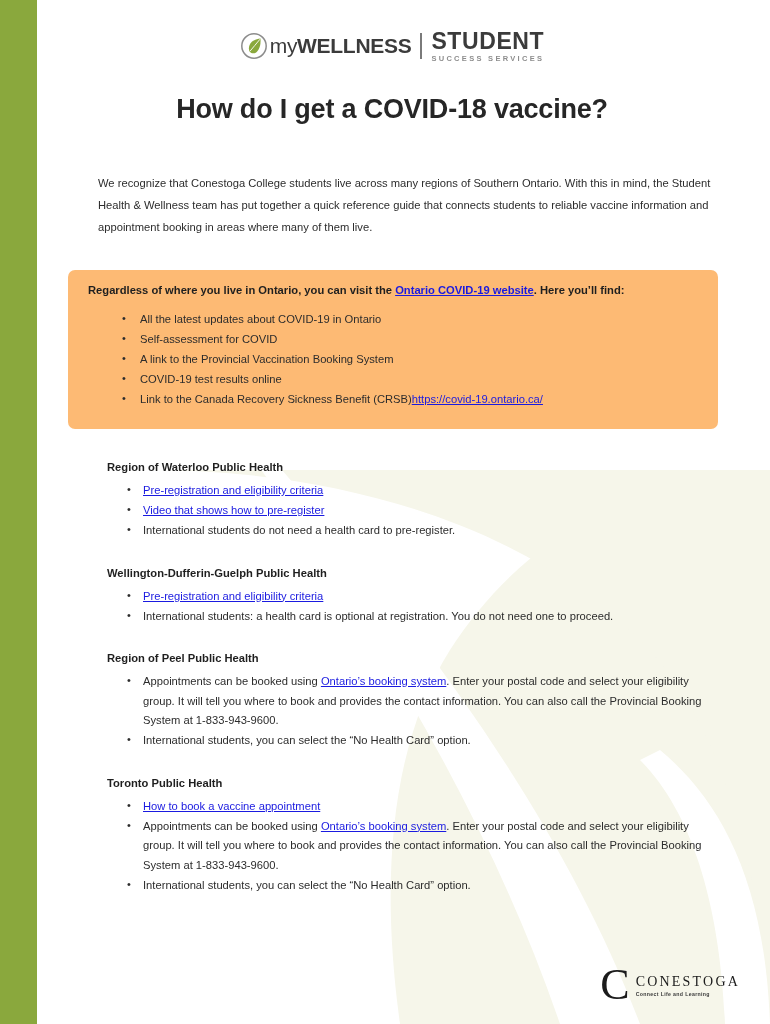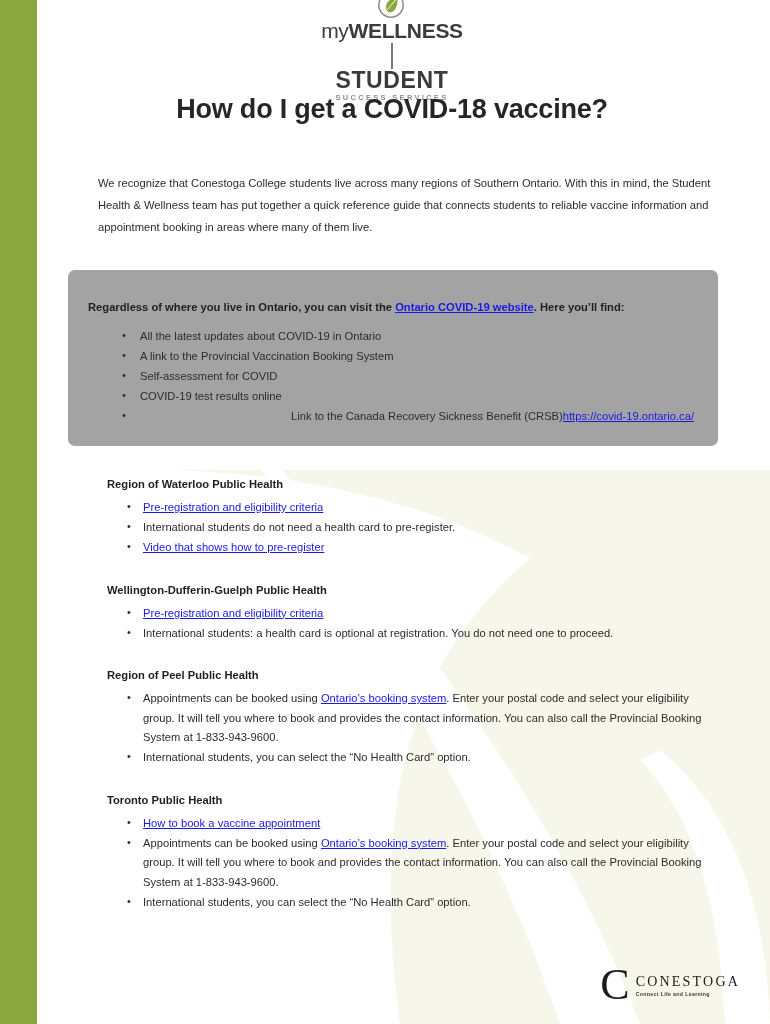--- a/index.html
+++ b/index.html
@@ -50,21 +50,20 @@
   }
 
   
   #logo-row {
     display: flex;
     align-items: center;
     justify-content: center;
     gap: 0px;
     padding-top: 46px;
     height: 44px;
-    flex-direction: column;
   }
   .logo-leaf-wrap {
     width: 28px; height: 28px;
     flex: 0 0 auto;
     margin-right: 2px;
   }
   .logo-mywellness {
     font-size: 21px;
     letter-spacing: -0.3px;
     color: #3b3b3b;
@@ -115,23 +114,23 @@
     color: #2c2c2c;
     text-align: left;
     margin-left: 32px;
   }
 
   
   #callout {
     margin-top: 32px;
     margin-left: 2px;
     width: 650px;
-    background: #a3a3a3;
+    background: #fdba74;
     border-radius: 7px;
-    padding: 28px 20px 20px 20px;
+    padding: 11px 20px 20px 20px;
   }
   #callout-heading {
     font-size: 11.2px;
     font-weight: 700;
     color: #1f1f1f;
     line-height: 18px;
     margin-bottom: 10px;
   }
   #callout-heading .link { font-weight: 700; }
 
@@ -151,21 +150,21 @@
   ul.callout-list li::before {
     content: "\2022";
     position: absolute;
     left: 34px;
     top: -1px;
     font-size: 11px;
     color: #2c2c2c;
   }
   .callout-row {
     display: flex;
-    justify-content: flex-end;
+    justify-content: flex-start;
     align-items: baseline;
     padding-right: 4px;
   }
   .callout-url { white-space: nowrap; }
 
   
   .section { margin-top: 26px; margin-left: 39px; }
   #sec-0 { margin-top: 32px; }
   .section-heading {
     font-size: 11.2px;
@@ -272,39 +271,39 @@
     <h1 id="page-title">How do I get a COVID-18 vaccine?</h1>
 
     <p id="intro">We recognize that Conestoga College students live across many regions of Southern Ontario. With this in mind, the Student Health &amp; Wellness team has put together a quick reference guide that connects students to reliable vaccine information and appointment booking in areas where many of them live.</p>
 
     <div id="callout">
       <div id="callout-heading">
         <span>Regardless of where you live in Ontario, you can visit the </span><a class="link">Ontario COVID-19 website</a><span>. Here you’ll find:</span>
       </div>
       <ul class="callout-list" id="callout-list">
           <li><span>All the latest updates about COVID-19 in Ontario</span></li>
+          <li><span>Self-assessment for COVID</span></li>
           <li><span>A link to the Provincial Vaccination Booking System</span></li>
-          <li><span>Self-assessment for COVID</span></li>
           <li><span>COVID-19 test results online</span></li>
           <li>
             <span class="callout-row">
               <span>Link to the Canada Recovery Sickness Benefit (CRSB)</span>
               <a class="link callout-url">https://covid-19.ontario.ca/</a>
             </span>
           </li>
         </ul>
     </div>
 
     <div id="sections">
         <div class="section" id="sec-0">
           <div class="section-heading">Region of Waterloo Public Health</div>
           <ul class="section-list">
             <li><a class="link">Pre-registration and eligibility criteria</a></li>
+            <li><a class="link">Video that shows how to pre-register</a></li>
             <li><span>International students do not need a health card to pre-register.</span></li>
-            <li><a class="link">Video that shows how to pre-register</a></li>
           </ul>
         </div>
         <div class="section" id="sec-1">
           <div class="section-heading">Wellington-Dufferin-Guelph Public Health</div>
           <ul class="section-list">
             <li><a class="link">Pre-registration and eligibility criteria</a></li>
             <li><span>International students: a health card is optional at registration. You do not need one to proceed.</span></li>
           </ul>
         </div>
         <div class="section" id="sec-2">

